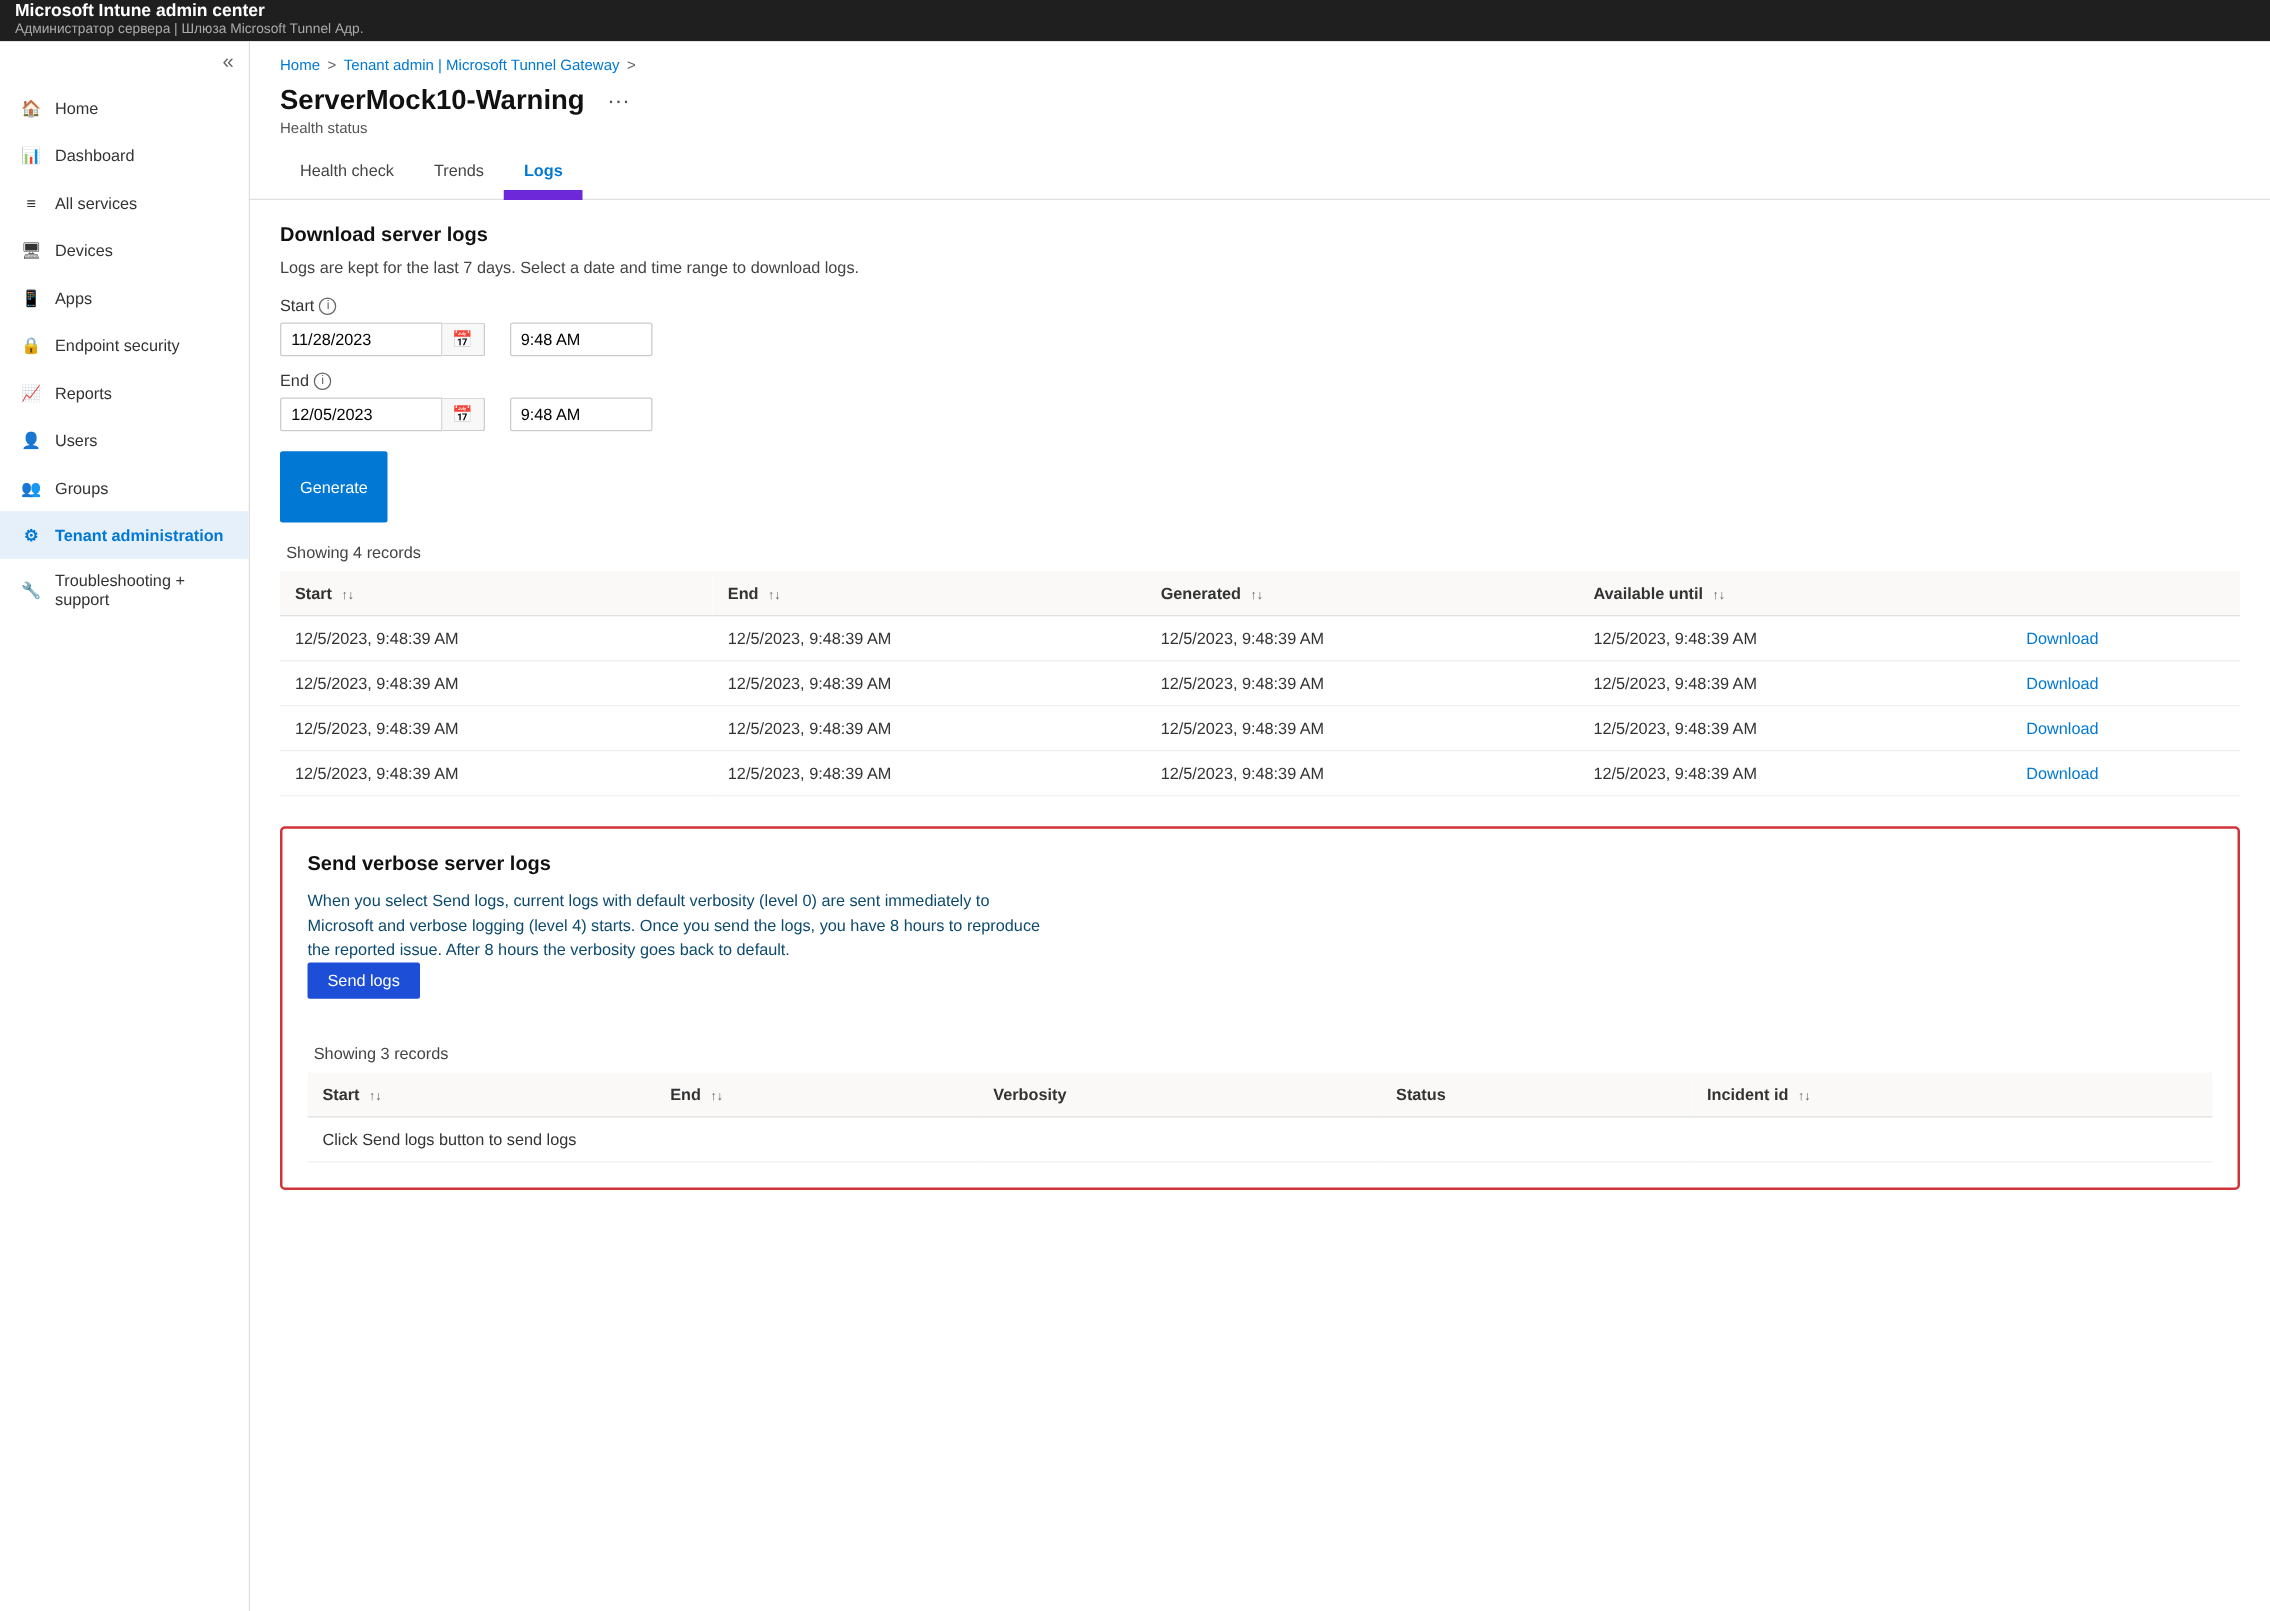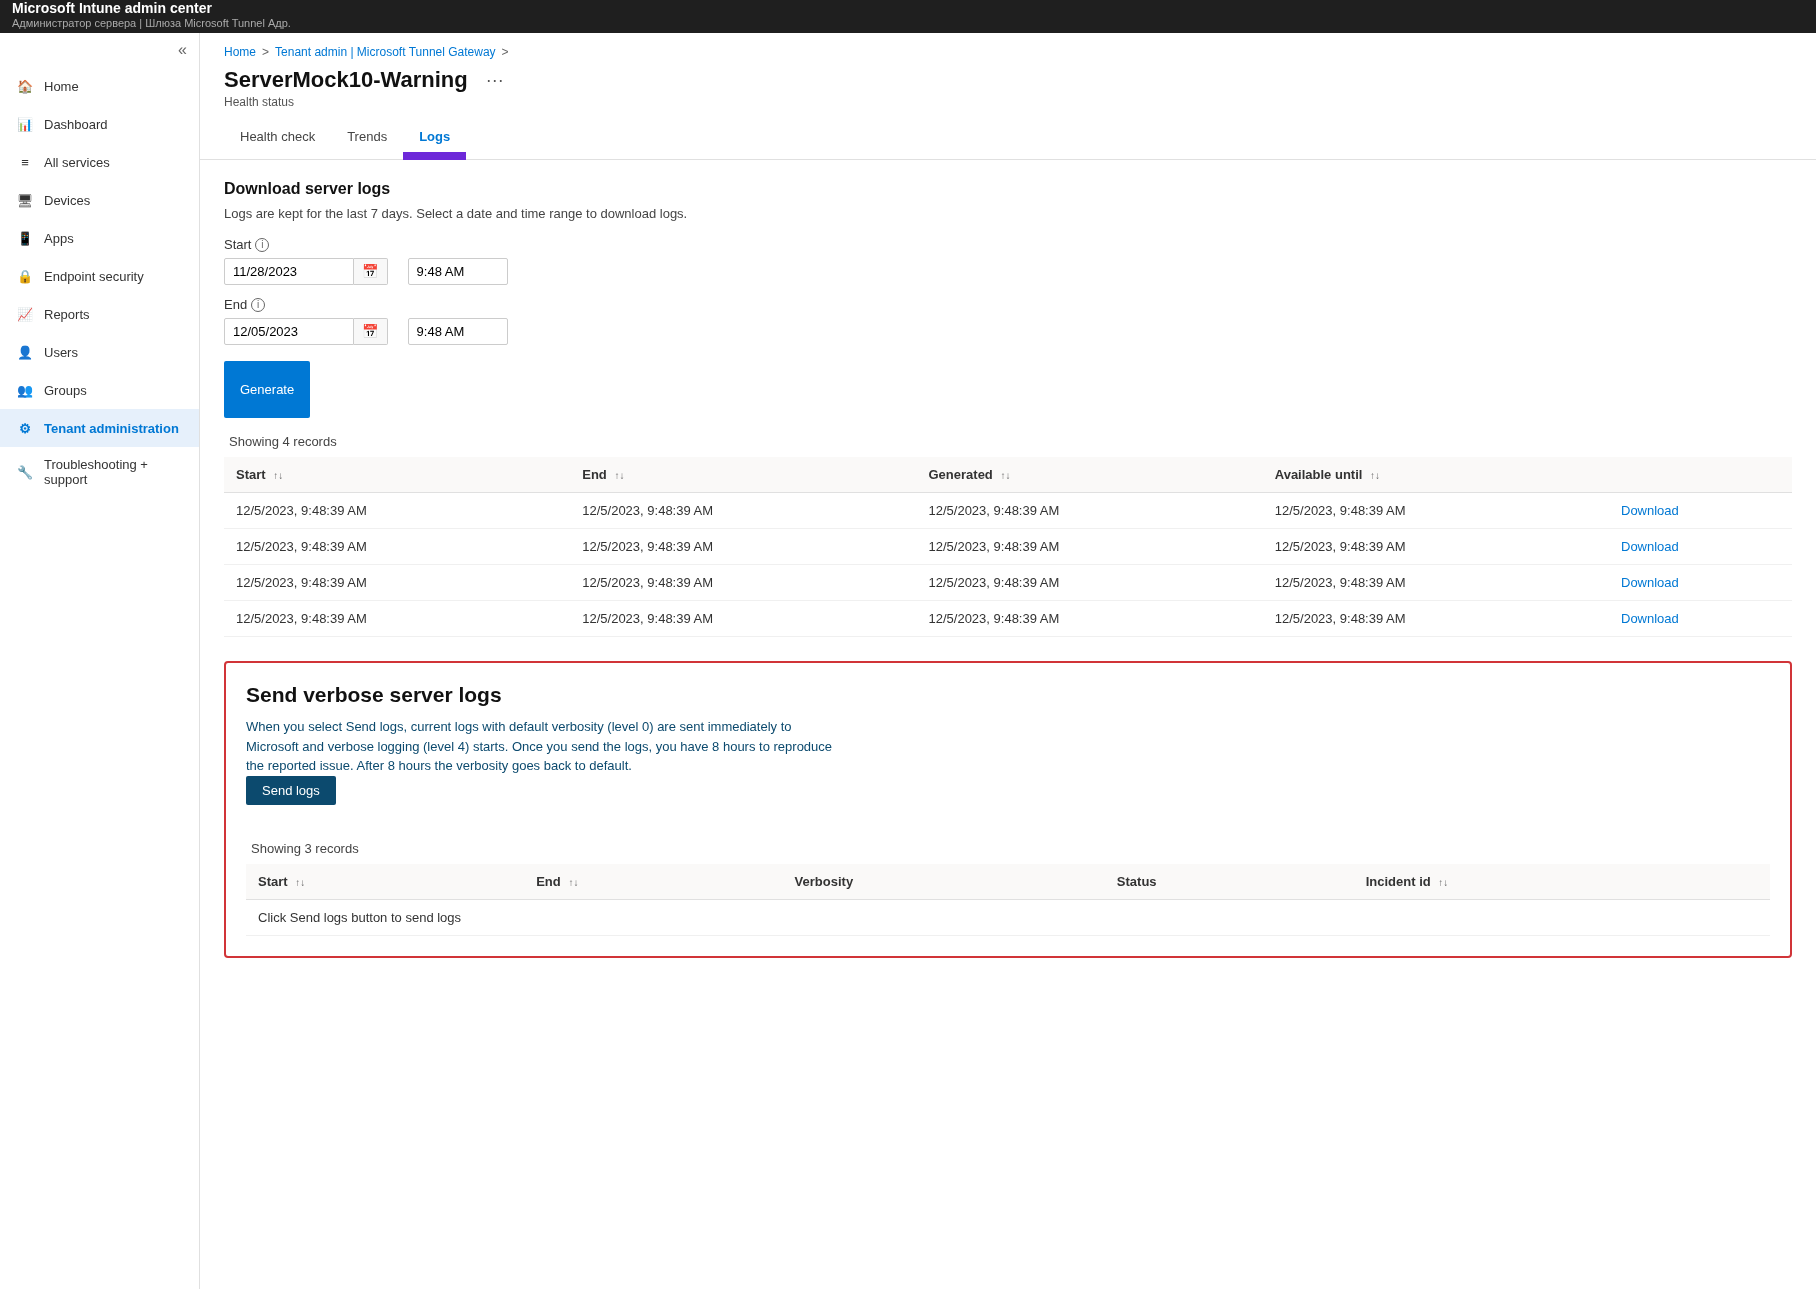--- a/index.html
+++ b/index.html
@@ -132,21 +132,21 @@
       border-left: none;
       padding: 5px 8px;
       background: #f8f8f8;
       cursor: pointer;
       border-radius: 0 2px 2px 0;
     }
     .time-input {
       border: 1px solid #ccc;
       padding: 5px 8px;
       font-size: 13px;
-      width: 100px;
+      width: 114px;
       border-radius: 2px;
       outline: none;
       margin-left: 8px;
     }
     .generate-btn {
       background: #0078d4;
       color: #fff;
       border: none;
       padding: 21px 16px;
       font-size: 13px;
@@ -176,24 +176,24 @@
     .sort-icon { font-size: 10px; color: #666; margin-left: 4px; }
     .download-link { color: #0078d4; cursor: pointer; text-decoration: none; }
 
     
     .verbose-section {
       border: 2px solid #d13438;
       border-radius: 4px;
       padding: 20px;
       margin-top: 24px;
     }
-    .verbose-title { font-size: 21px; font-weight: 600; color: #111; margin-bottom: 10px; }
+    .verbose-title { font-size: 16px; font-weight: 600; color: #111; margin-bottom: 10px; }
     .verbose-desc { font-size: 13px; color: #0c4a6e; line-height: 1.5; max-width: 600px; }
     .send-logs-btn {
-      background: #0c4a6e;
+      background: #1d4ed8;
       color: #fff;
       border: none;
       padding: 7px 16px;
       font-size: 13px;
       border-radius: 2px;
       cursor: pointer;
       margin-bottom: 20px;
     }
     .empty-table-msg { font-size: 13px; color: #555; padding: 16px 12px; }
 

